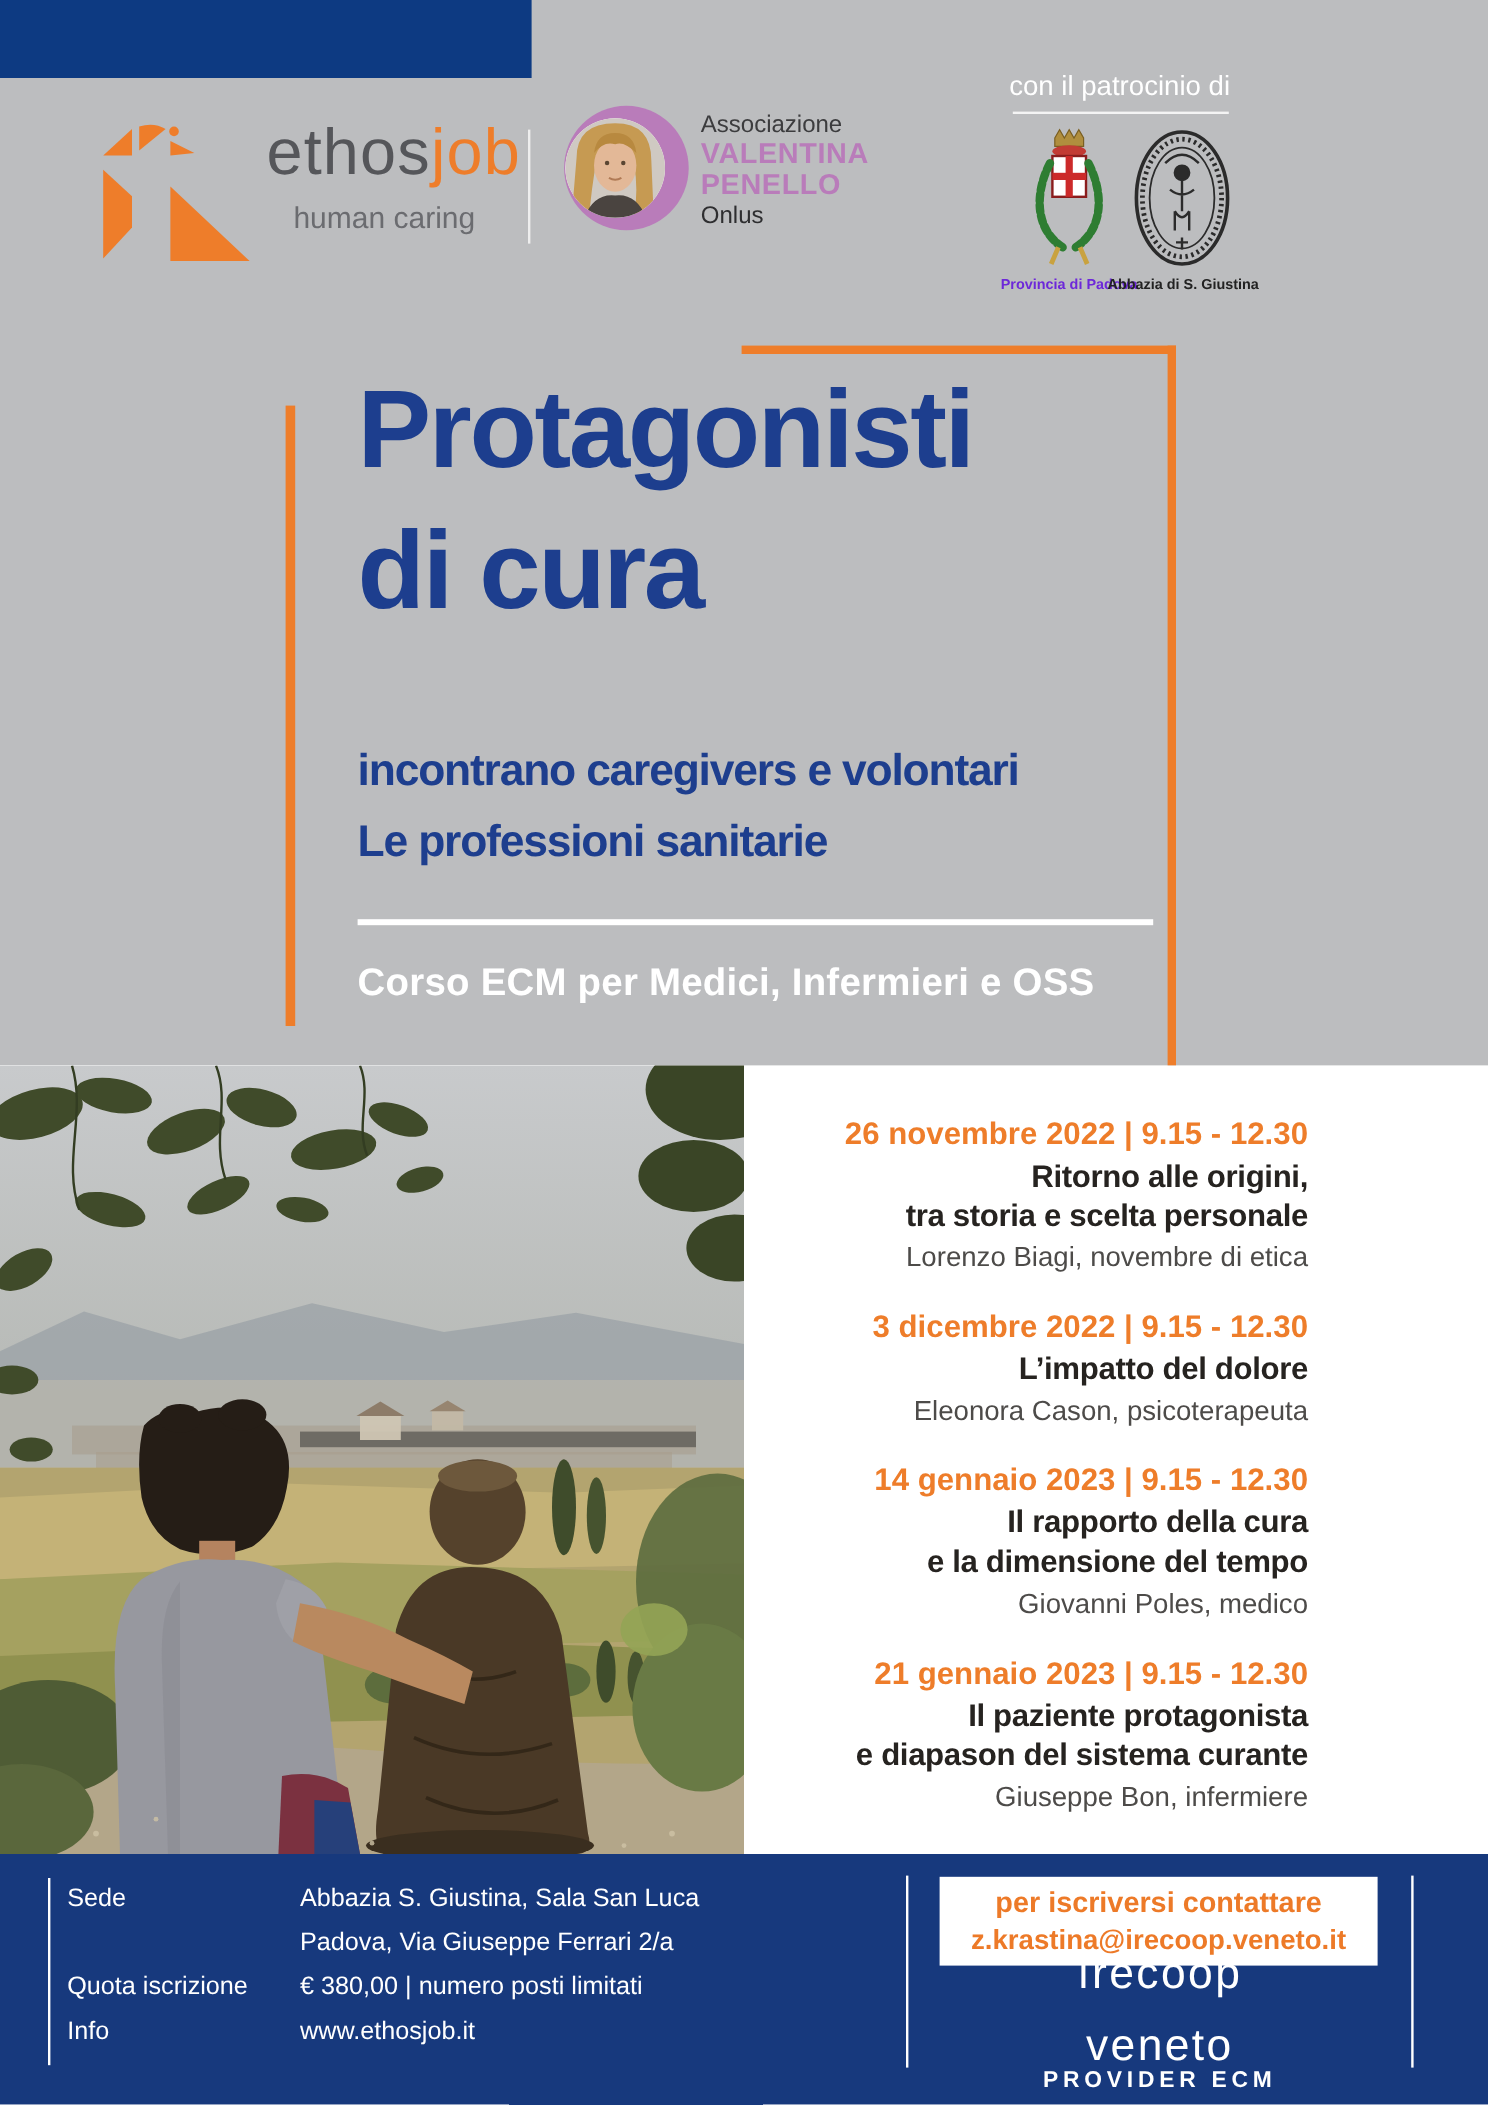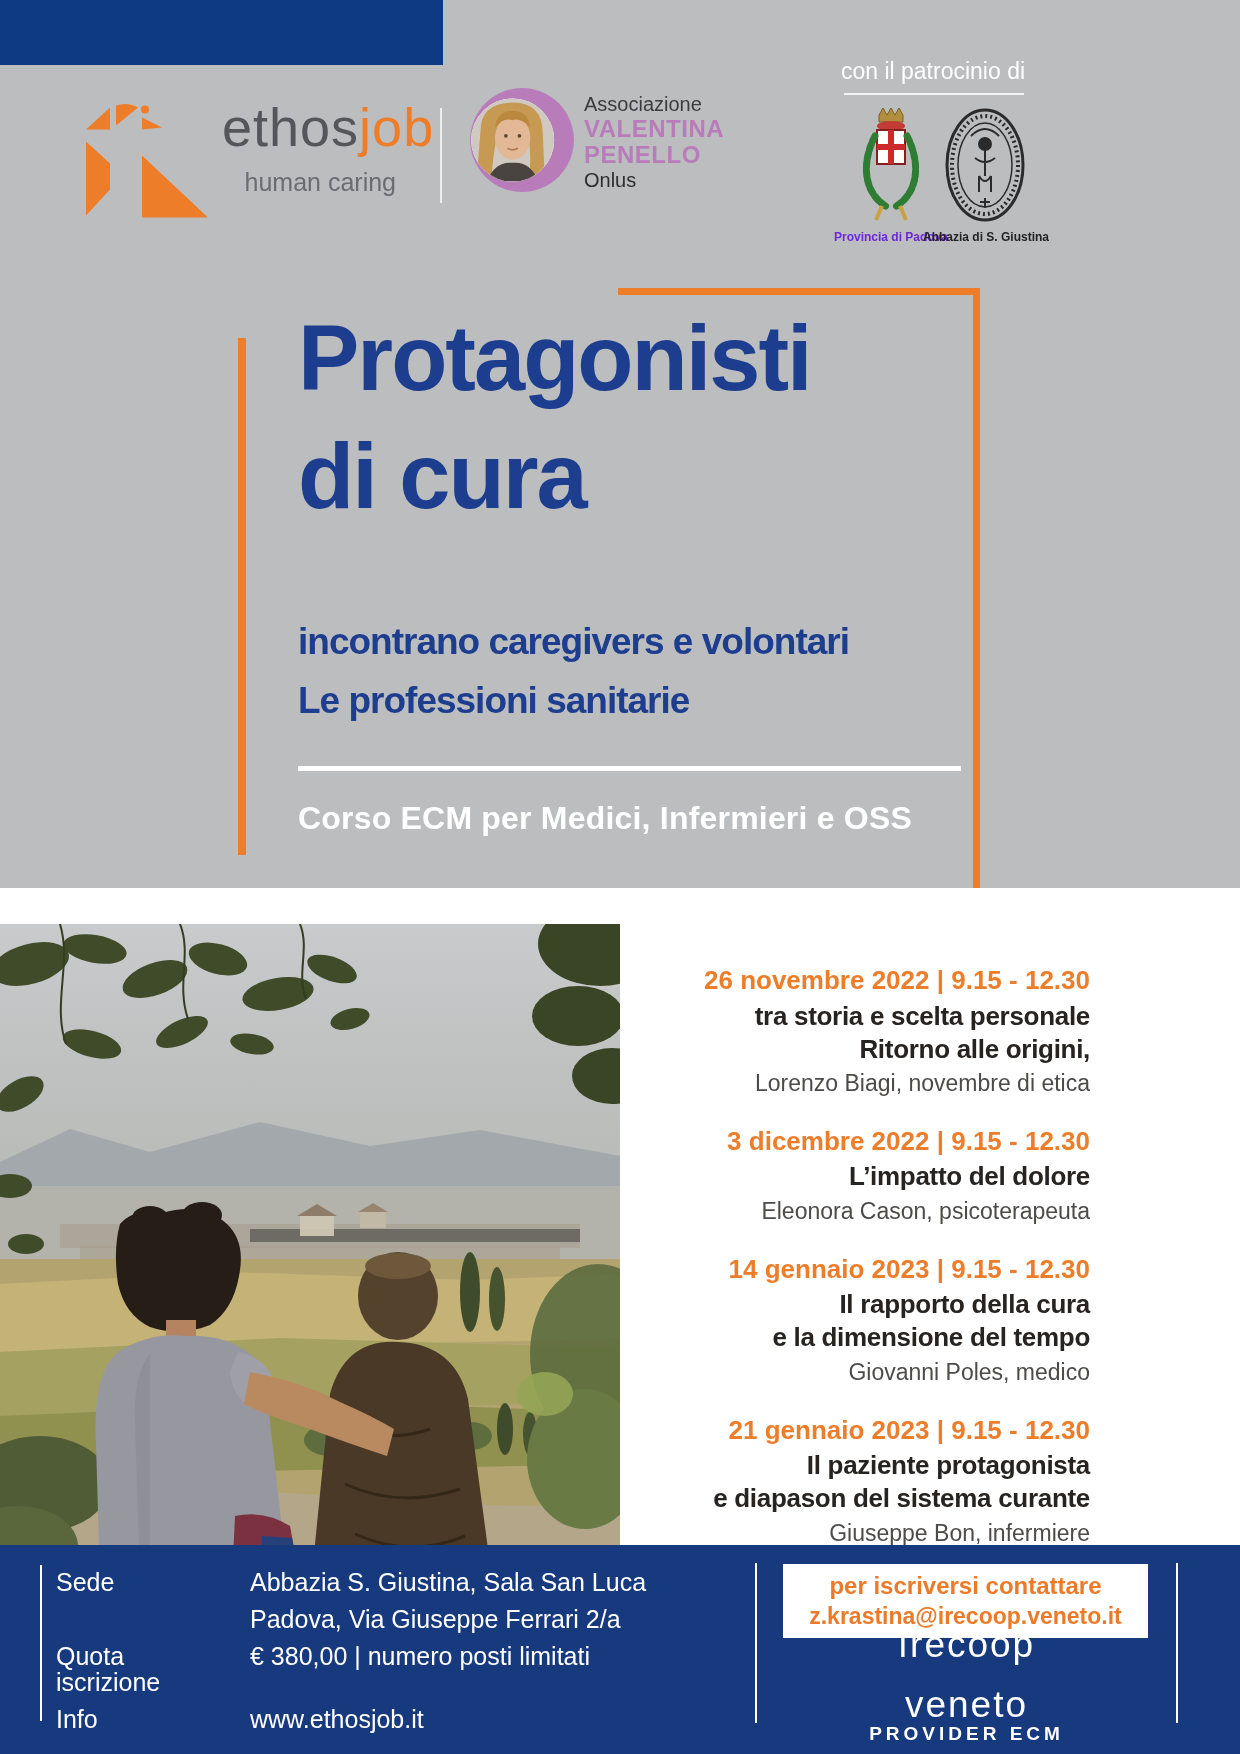--- a/index.html
+++ b/index.html
@@ -28,32 +28,32 @@
   .frame-h{position:absolute;left:618px;top:288px;width:362px;height:7px;background:#ee7d2a;}
   .frame-v{position:absolute;left:973px;top:288px;width:7px;height:600px;background:#ee7d2a;}
   .hero-bar{position:absolute;left:238px;top:338px;width:8px;height:517px;background:#ee7d2a;}
   .hero-title{position:absolute;left:298px;top:300px;font-size:92px;font-weight:bold;color:#1d3e8e;
               line-height:1.28;letter-spacing:-2px;}
   .hero-sub{position:absolute;left:298px;top:612px;font-size:37px;font-weight:bold;color:#1d3e8e;
             line-height:1.6;letter-spacing:-1px;}
   .hero-rule{position:absolute;left:298px;top:766px;width:663px;height:5px;background:#ffffff;}
   .hero-course{position:absolute;left:298px;top:800px;font-size:32px;font-weight:bold;color:#ffffff;letter-spacing:0.2px;}
   
-  .main{position:absolute;left:0;top:924px;width:1240px;height:657px;background:#ffffff;}
+  .main{position:absolute;left:0;top:888px;width:1240px;height:657px;background:#ffffff;}
   .photo{position:absolute;left:0;top:0;width:620px;height:657px;}
   .schedule{position:absolute;left:620px;top:0;width:470px;height:657px;box-sizing:border-box;
             padding-top:40px;display:flex;flex-direction:column;gap:26px;align-items:flex-end;text-align:right;}
   .session-date{font-size:26px;font-weight:bold;color:#ee7d2a;line-height:1.25;margin-bottom:3px;}
   .session-title{font-size:26px;font-weight:bold;color:#262320;line-height:1.28;letter-spacing:-0.3px;}
   .session-speaker{font-size:23px;font-weight:400;color:#4d4b49;line-height:1.3;margin-top:3px;}
   
   .footer{position:absolute;left:0;top:1545px;width:1240px;height:209px;background:#17397d;color:#fff;}
   .f-line-left{position:absolute;left:40px;top:20px;width:2px;height:156px;background:#ffffff;}
   .f-rows{position:absolute;left:56px;top:24px;display:grid;grid-template-columns:178px auto;
-          column-gap:16px;row-gap:11px;font-size:25px;line-height:26px;}
+          column-gap:16px;row-gap:11px;font-size:21px;line-height:26px;}
   .f-div1{position:absolute;left:755px;top:18px;width:2px;height:160px;background:#ffffff;}
   .f-div2{position:absolute;left:1176px;top:18px;width:2px;height:160px;background:#ffffff;}
   .contact-box{position:absolute;left:783px;top:19px;width:365px;height:74px;background:#ffffff;
                display:flex;flex-direction:column;justify-content:center;align-items:center;gap:3px;}
   .contact-l1{font-size:24px;font-weight:bold;color:#ed7a28;}
   .contact-l2{font-size:23px;font-weight:bold;color:#ed7a28;}
   .provider{position:absolute;left:756px;top:102px;width:421px;text-align:center;}
   .provider-row{display:flex;align-items:center;justify-content:center;gap:9px;height:56px;flex-direction:column;}
   .provider-row .word{font-size:37px;color:#ffffff;letter-spacing:2px;}
   .provider-label{margin-top:20px;font-size:19px;font-weight:bold;letter-spacing:4px;color:#ffffff;}
@@ -237,22 +237,22 @@
           <circle cx="560" cy="640" r="2.4"></circle>
         <circle cx="520" cy="650" r="2"></circle>
           <circle cx="310" cy="648" r="2"></circle>
       </g>
     </svg>
 
     <div class="schedule">
 
       <div class="session">
         <div class="session-date"><span>26 novembre 2022</span> <span>|</span> <span>9.15 - 12.30</span></div>
+        <div class="session-title">Ritorno alle origini,</div>
         <div class="session-title">tra storia e scelta personale</div>
-        <div class="session-title">Ritorno alle origini,</div>
         <div class="session-speaker">Lorenzo Biagi, novembre di etica</div>
       </div>
 
       <div class="session">
         <div class="session-date"><span>3 dicembre 2022</span> <span>|</span> <span>9.15 - 12.30</span></div>
         <div class="session-title">L’impatto del dolore</div>
         <div class="session-speaker">Eleonora Cason, psicoterapeuta</div>
       </div>
 
       <div class="session">

